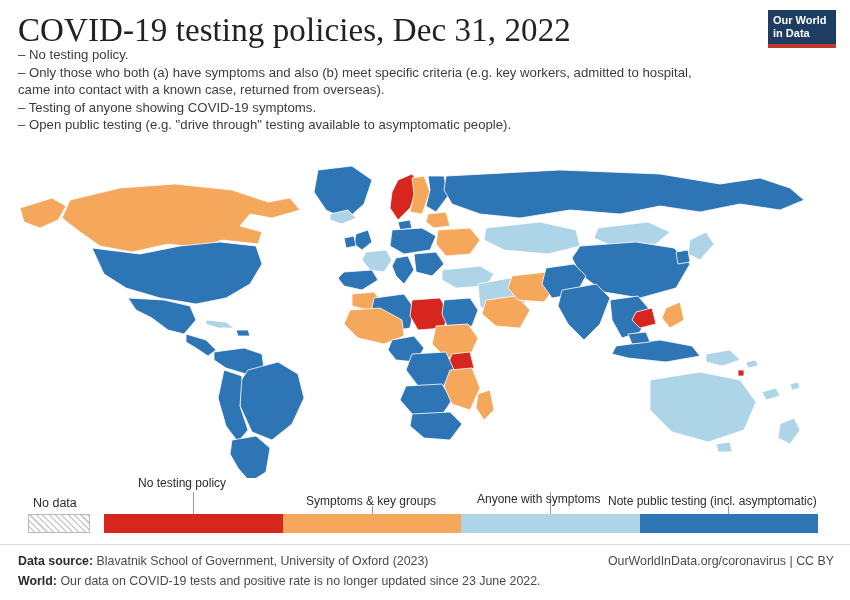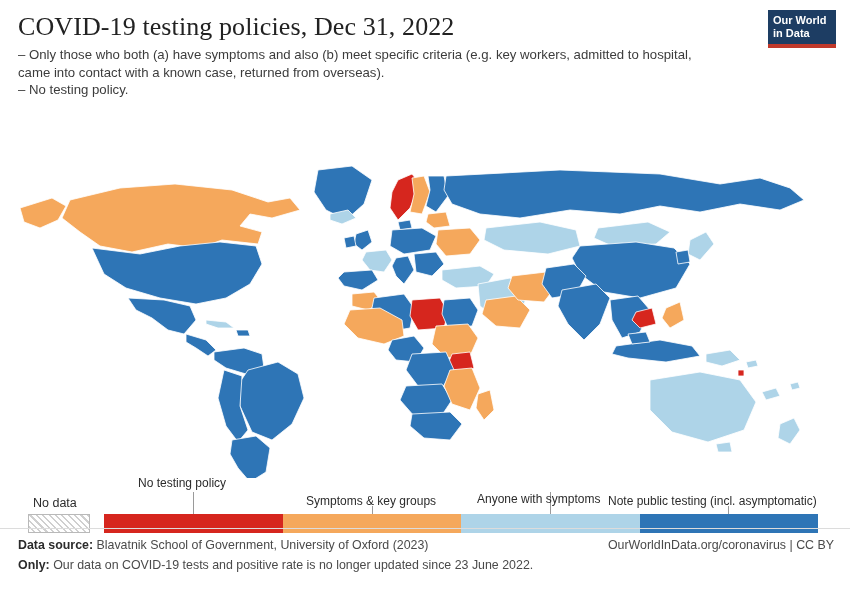--- a/index.html
+++ b/index.html
@@ -12,21 +12,21 @@
     position: relative;
     overflow: hidden;
   }
   .page { position: absolute; inset: 0; }
 
   
   .title {
     position: absolute;
     left: 18px; top: 12px;
     font-family: "Liberation Serif", serif;
-    font-size: 26px;
+    font-size: 33px;
     font-weight: 400;
     color: #222;
     letter-spacing: 0.1px;
     white-space: nowrap;
   }
   .subtitle {
     position: absolute;
     left: 18px; top: 46px;
     width: 700px;
     font-size: 13.2px;
@@ -78,40 +78,42 @@
   }
   .cat-label {
     position: absolute;
     font-size: 12px; color: #2b2b2b;
     white-space: nowrap;
   }
 
   
   .footer {
     position: absolute; left: 0; right: 0; bottom: 0;
-    height: 72px;
+    height: 56px;
     border-top: 1px solid #dcdcdc;
     padding: 8px 16px 0 18px;
   }
   .f-row { position: relative; font-size: 12.4px; color: #4a4a4a; line-height: 17px; }
   .f-bold { font-weight: bold; color: #2b2b2b; }
   .f-right { position: absolute; right: 0; top: 0; color: #4a4a4a; }
   .f-link { color: #4a4a4a; text-decoration: none; }
   .f-note { margin-top: 3px; }
 </style>
 </head>
 <body>
 
 <div class="page">
 
   <div class="title">COVID-19 testing policies, Dec 31, 2022</div>
 
   <div class="subtitle">
+    <div>– No testing policy.</div>
     <div>– Only those who both (a) have symptoms and also (b) meet specific criteria (e.g. key workers, admitted to hospital, came into contact with a known case, returned from overseas).</div>
-    <div>– No testing policy.</div>
+    <div>– Testing of anyone showing COVID-19 symptoms.</div>
+    <div>– Open public testing (e.g. "drive through" testing available to asymptomatic people).</div>
   </div>
 
   <div class="logo">
     <div>Our World</div>
     <div>in Data</div>
   </div>
 
   <div class="map-wrap">
     <svg width="850" height="330" viewBox="0 0 850 330" xmlns="http://www.w3.org/2000/svg">
       <g stroke="#ffffff" stroke-width="0.8" stroke-linejoin="round">
@@ -260,18 +262,18 @@
     <div class="cat-label" style="left:608px;top:16px;">Note public testing (incl. asymptomatic)</div>
   </div>
 
   <div class="footer">
     <div class="f-row">
       <span class="f-bold">Data source:</span>
       <span>Blavatnik School of Government, University of Oxford (2023)</span>
       <a class="f-right f-link" href="#">OurWorldInData.org/coronavirus | CC BY</a>
     </div>
     <div class="f-row f-note">
-      <span class="f-bold">Only:</span>
+      <span class="f-bold">World:</span>
       <span>Our data on COVID-19 tests and positive rate is no longer updated since 23 June 2022.</span>
     </div>
   </div>
 
 </div>
 
 </body></html>

